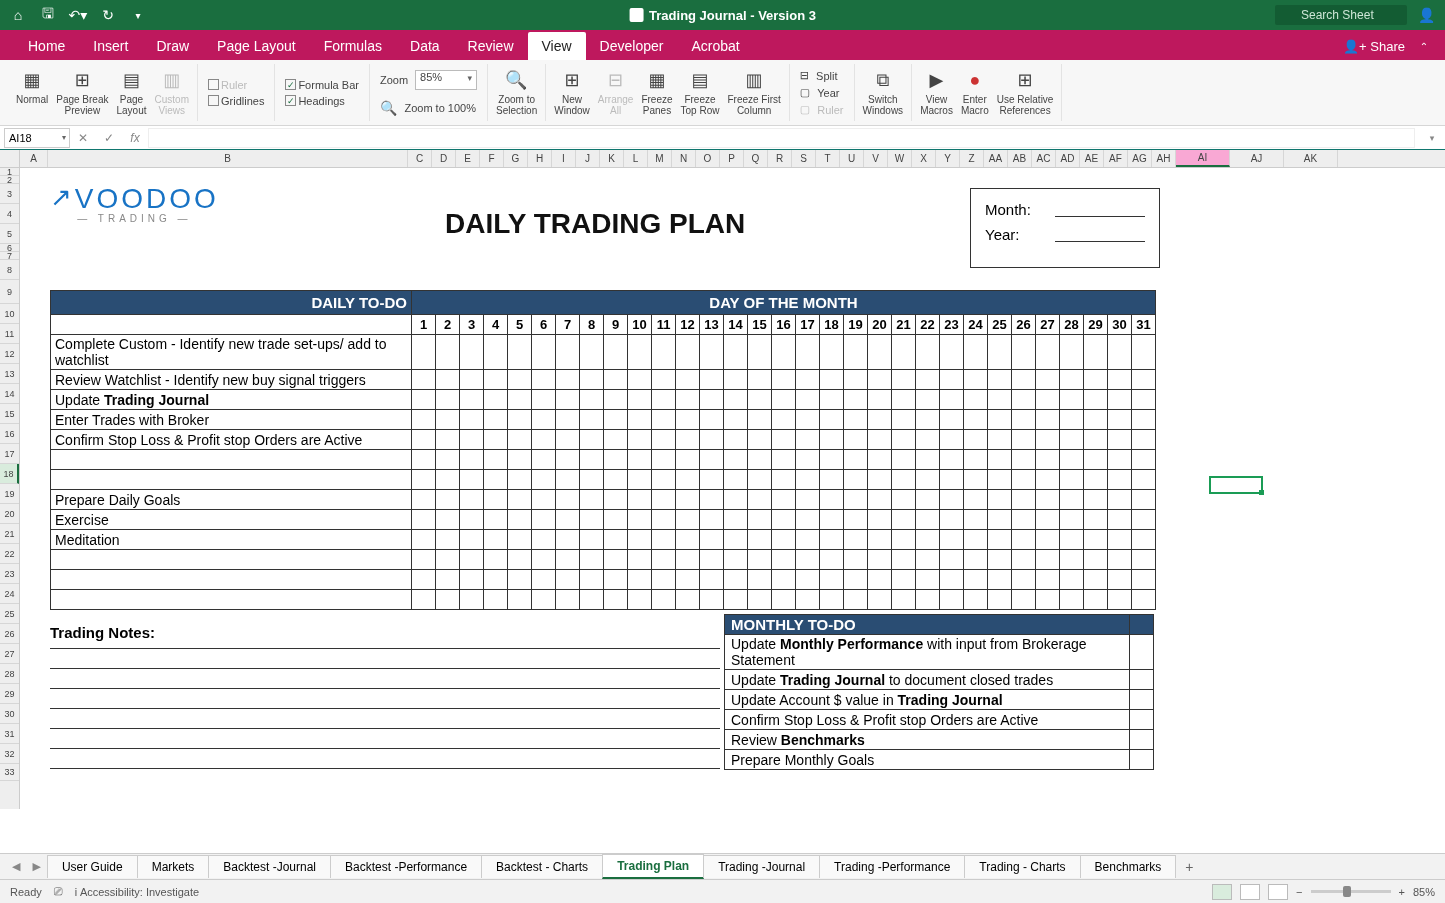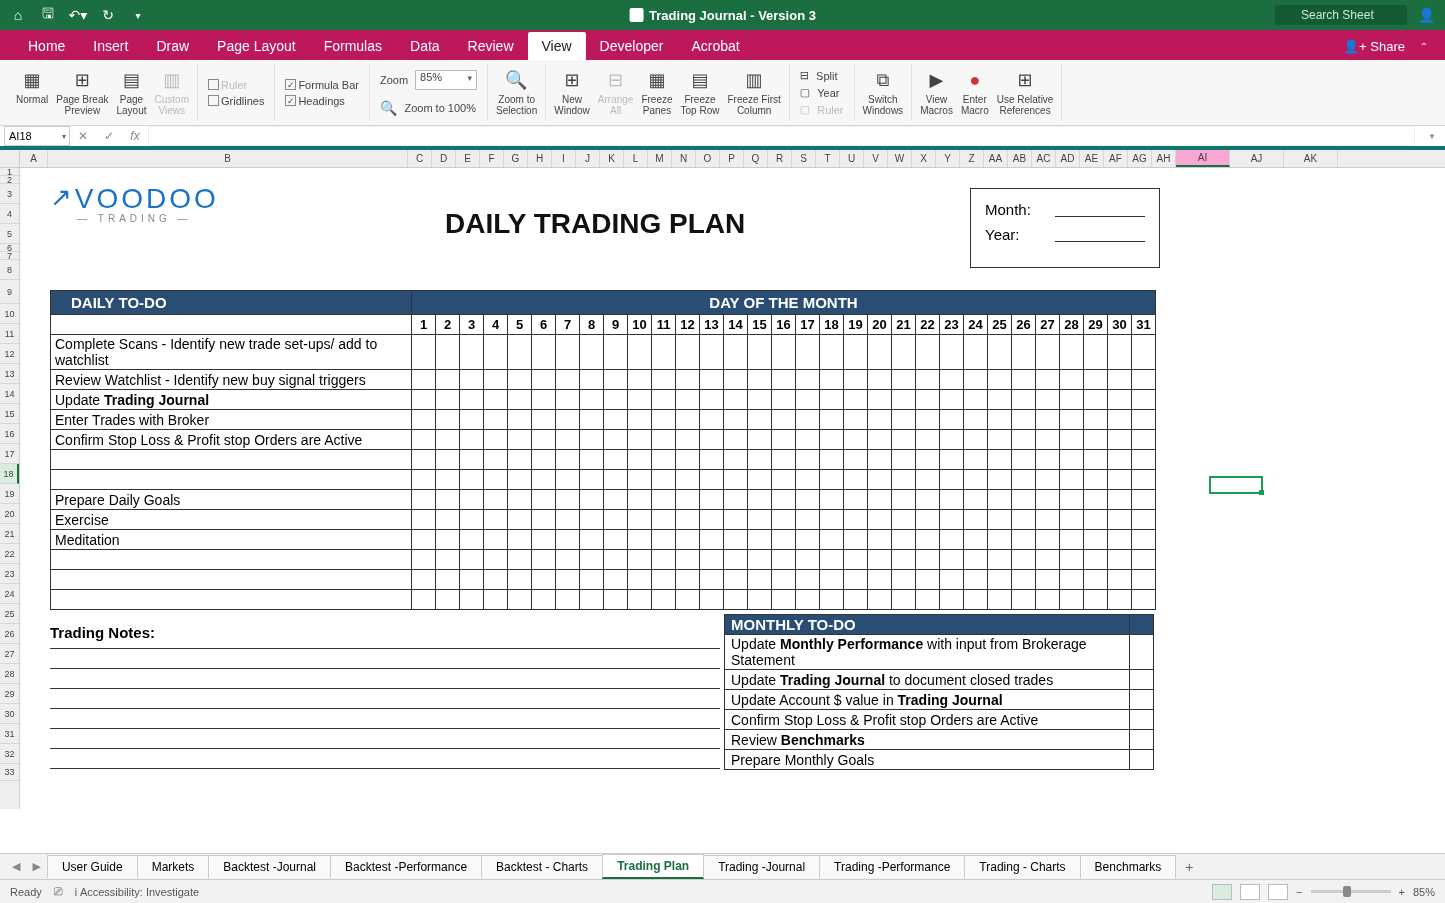--- a/index.html
+++ b/index.html
@@ -19,21 +19,21 @@
 .menu-right{margin-left:auto;padding:6px 14px;display:flex;align-items:center;gap:6px;font-size:13px}
 .chev{width:14px;height:14px;display:flex;align-items:center;justify-content:center;font-size:10px;cursor:pointer;margin-left:6px}
 .ribbon{background:#f7f7f7;border-bottom:1px solid #d6d6d6;height:66px;display:flex;align-items:stretch;padding:4px 8px;font-size:11px;color:#444}
 .rgroup{display:flex;flex-direction:column;align-items:center;justify-content:center;padding:0 6px;border-right:1px solid #e3e3e3;gap:2px}
 .rbtn{display:flex;flex-direction:column;align-items:center;gap:2px;cursor:pointer;padding:2px;font-size:10px;text-align:center;line-height:1.1}
 .rbtn-row{display:flex;gap:2px;align-items:center;font-size:11px;padding:1px 0}
 .ricn{width:22px;height:22px;display:flex;align-items:center;justify-content:center;font-size:18px}
 .chk{width:11px;height:11px;border:1px solid #888;display:inline-flex;align-items:center;justify-content:center;font-size:9px;color:#1a6e3f}
 .zoom-in{border:1px solid #bbb;width:62px;height:20px;font-size:11px;text-align:left;padding-left:4px;background:#fff;position:relative}
 .zoom-in::after{content:"▾";position:absolute;right:4px;top:2px;color:#666;font-size:9px}
-.namebox-row{height:24px;border-bottom:4px solid #0f766e;display:flex;align-items:center;background:#fff;font-size:12px}
+.namebox-row{height:24px;border-bottom:1px solid #0f766e;display:flex;align-items:center;background:#fff;font-size:12px}
 .name-box{width:66px;border:1px solid #ccc;height:20px;margin-left:4px;padding:0 4px;font-size:11px;display:flex;align-items:center;position:relative}
 .name-box::after{content:"▾";position:absolute;right:3px;font-size:8px;color:#666}
 .fx-icn{width:18px;height:18px;display:flex;align-items:center;justify-content:center;color:#888;margin:0 4px;cursor:pointer;font-size:12px}
 .fx-bar{flex:1;height:20px;border:1px solid #eee;margin-right:4px}
 .col-headers{height:18px;background:#eee;border-bottom:1px solid #ccc;display:flex;font-size:10px;color:#444}
 .rowhead-spacer{width:20px;border-right:1px solid #ccc;background:#eee}
 .colh{border-right:1px solid #d6d6d6;display:flex;align-items:center;justify-content:center;cursor:pointer}
 .colh.sel{background:#f9a8d4;border-bottom:2px solid #1a6e3f}
 .grid-area{display:flex;height:641px;overflow:hidden;background:#fff}
 .row-headers{width:20px;background:#eee;border-right:1px solid #ccc;display:flex;flex-direction:column;font-size:9px;color:#444}
@@ -328,21 +328,21 @@
         </div>
       <div class="mybox-row">
           <span>Year:</span>
           <span class="mybox-line"></span>
         </div>
     </div>
 
     <table class="tbl" id="dailytbl">
         <tbody>
           <tr class="dthead">
-            <th style="text-align:left;padding-left:20px">DAILY TO-DO</th>
+            <th style="text-align:right;padding-left:0">DAILY TO-DO</th>
             <th colspan="31">DAY OF THE MONTH</th>
           </tr>
           <tr>
             <td class="task"></td>
             <td class="daycell">1</td>
             <td class="daycell">2</td>
             <td class="daycell">3</td>
             <td class="daycell">4</td>
             <td class="daycell">5</td>
             <td class="daycell">6</td>
@@ -366,21 +366,21 @@
             <td class="daycell">24</td>
             <td class="daycell">25</td>
             <td class="daycell">26</td>
             <td class="daycell">27</td>
             <td class="daycell">28</td>
             <td class="daycell">29</td>
             <td class="daycell">30</td>
             <td class="daycell">31</td>
           </tr>
           <tr>
-            <td class="task">Complete Scans - Identify new trade set-ups/ add to watchlist</td>
+            <td class="task">Complete Custom - Identify new trade set-ups/ add to watchlist</td>
             <td class="daycell"></td>
             <td class="daycell"></td>
             <td class="daycell"></td>
             <td class="daycell"></td>
             <td class="daycell"></td>
             <td class="daycell"></td>
             <td class="daycell"></td>
             <td class="daycell"></td>
             <td class="daycell"></td>
             <td class="daycell"></td>

